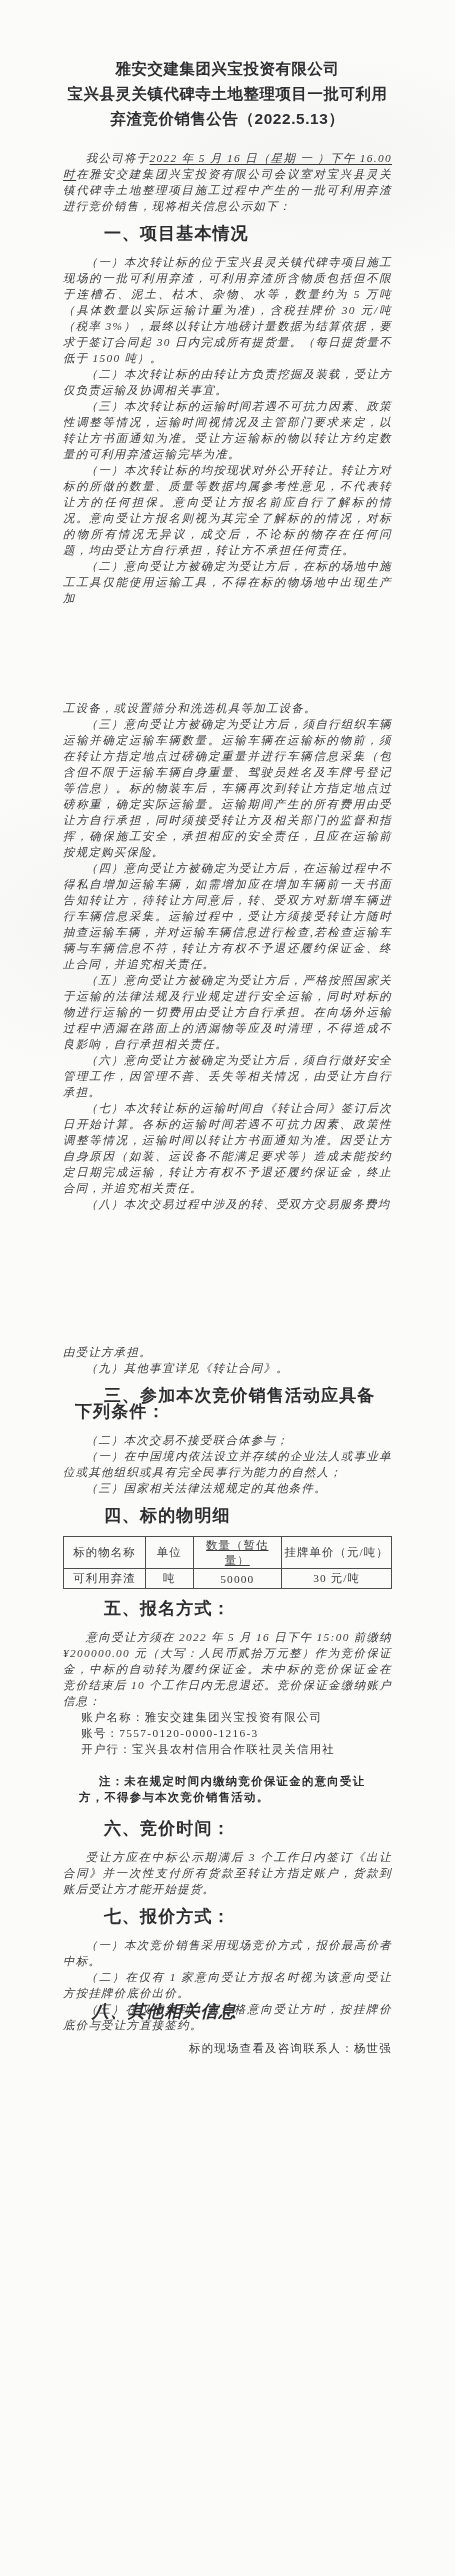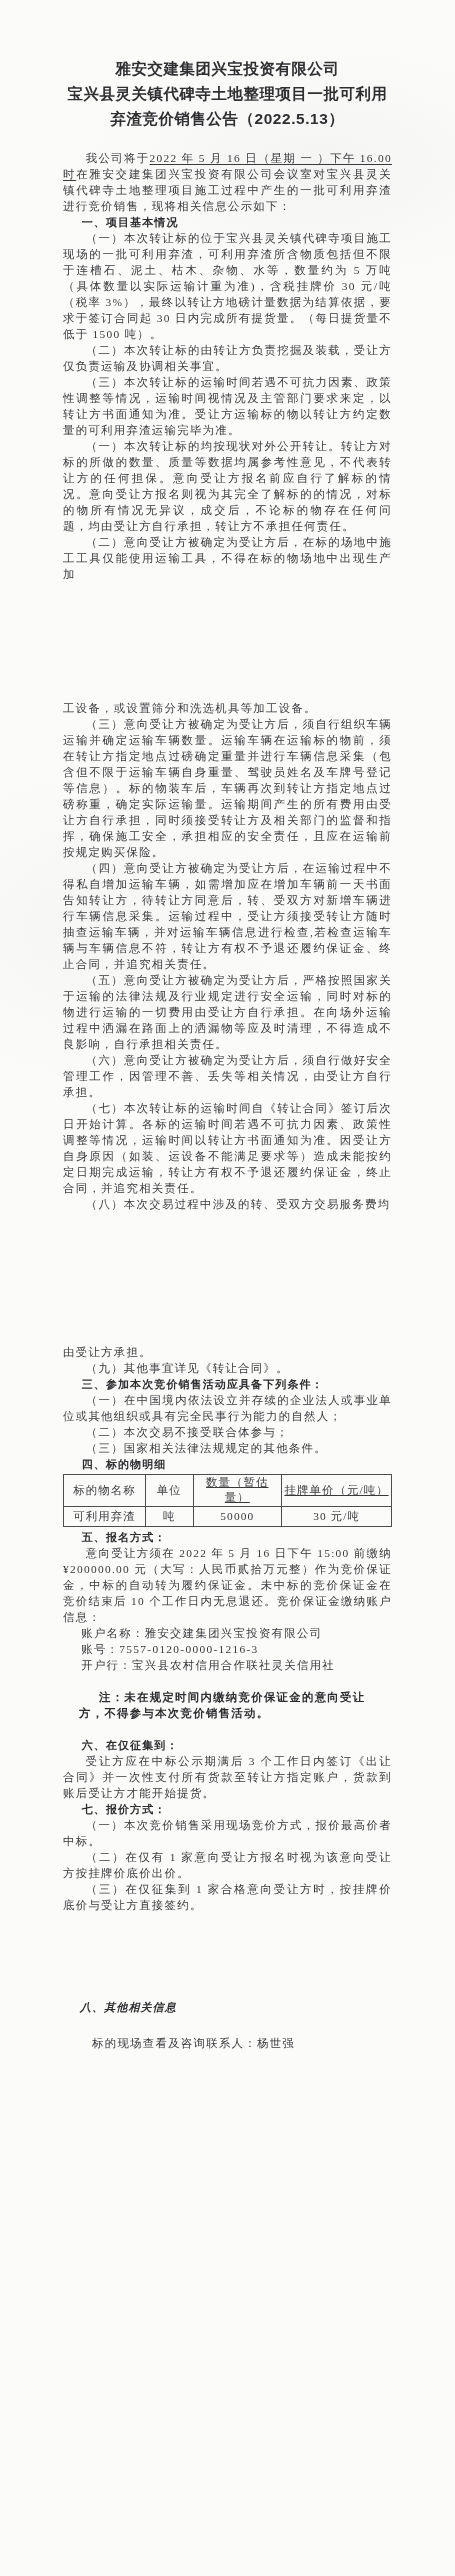--- a/index.html
+++ b/index.html
@@ -28,49 +28,49 @@
   .title {
     margin: 0; text-align: center;
     font-family: "Liberation Sans", sans-serif;
     font-weight: 700; font-size: 15.4px; line-height: 25px;
     letter-spacing: 0.6px; color: #2f2f32;
   }
   .intro-gap { height: 19.4px; }
 
   p.body, p.cont {
     margin: 0; font-size: 11.4px; line-height: 16px;
-    letter-spacing: 1.3px; text-align: justify; color: #3a3a3d;
+    letter-spacing: 1.3px; text-align: justify; color: #3a3a3d; font-style: italic;
   }
   p.body { text-indent: 2em; }
   p.cont { text-indent: 0; }
 
   h2.hd {
-    margin: 0; font-family: "Liberation Sans", sans-serif;
-    font-weight: 700; font-size: 11px; line-height: 16px;
+    margin: 12px; font-family: "Liberation Sans", sans-serif;
+    font-weight: 700; font-size: 17px; line-height: 16px;
     letter-spacing: 1.1px; text-indent: 1.7em; color: #2e2e31;
   }
   u { text-decoration: underline; text-underline-offset: 2.3px; text-decoration-thickness: 0.9px; }
 
   p.acct { margin: 0; font-size: 11.4px; line-height: 16px; letter-spacing: 1.3px; text-indent: 1.6em; }
   p.note { margin: 16px; font-size: 11.4px; line-height: 16px; letter-spacing: 1.3px; text-indent: 1.75em;
            font-weight: 700; font-family: "Liberation Sans", sans-serif; color: #2e2e31; }
 
   table.lot {
     width: 100%; border-collapse: collapse; margin: 1.7px 0 2.3px 0;
     font-size: 11.4px; color: #3a3a3d;
   }
   table.lot td {
     border: 1.1px solid #4d4d50; text-align: center;
     height: 17.7px; padding: 0.6px 1.1px; letter-spacing: 1.1px;
   }
-  .col1 { width: 25%; } .col2 { width: 14.5%; } .col3 { width: 27%; text-decoration: underline; } .col4 { width: 33.5%; text-decoration: underline; }
+  .col1 { width: 25%; } .col2 { width: 14.5%; } .col3 { width: 27%; text-decoration: underline; } .col4 { width: 33.5%; }
 
   .p4-block { margin-left: 17px; margin-top: 6.8px; }
   .p4-block h2.hd { text-indent: 0; line-height: 24px; font-style: italic; }
-  .p4-block p { margin: 12px; font-size: 11.4px; line-height: 24px; letter-spacing: 1.3px; text-indent: 0; }
+  .p4-block p { margin: 0; font-size: 11.4px; line-height: 24px; letter-spacing: 1.3px; text-indent: 0; text-align: right; }
 
   .sign-company {
     position: absolute; right: 90px; top: 239px;
     font-size: 11.7px; letter-spacing: 1.4px; color: #3a3a3d; z-index: 1;
   }
   .sign-date {
     position: absolute; right: 123px; top: 266px;
     font-size: 13px; letter-spacing: 1.4px; color: #3a3a3d; z-index: 1;
   }
   .stamp {
@@ -108,22 +108,22 @@
     <p class="body">（六）意向受让方被确定为受让方后，须自行做好安全管理工作，因管理不善、丢失等相关情况，由受让方自行承担。</p>
     <p class="body">（七）本次转让标的运输时间自《转让合同》签订后次日开始计算。各标的运输时间若遇不可抗力因素、政策性调整等情况，运输时间以转让方书面通知为准。因受让方自身原因（如装、运设备不能满足要求等）造成未能按约定日期完成运输，转让方有权不予退还履约保证金，终止合同，并追究相关责任。</p>
     <p class="body">（八）本次交易过程中涉及的转、受双方交易服务费均</p>
   </section>
 
   <section class="page page3">
     <p class="cont">由受让方承担。</p>
     <p class="body">（九）其他事宜详见《转让合同》。</p>
 
     <h2 class="hd">三、参加本次竞价销售活动应具备下列条件：</h2>
+    <p class="body">（二）本次交易不接受联合体参与；</p>
     <p class="body">（一）在中国境内依法设立并存续的企业法人或事业单位或其他组织或具有完全民事行为能力的自然人；</p>
-    <p class="body">（二）本次交易不接受联合体参与；</p>
     <p class="body">（三）国家相关法律法规规定的其他条件。</p>
 
     <h2 class="hd">四、标的物明细</h2>
     <table class="lot">
       <tbody>
         <tr>
           <td class="col1">标的物名称</td>
           <td class="col2">单位</td>
           <td class="col3">数量（暂估量）</td>
           <td class="col4">挂牌单价（元/吨）</td>
@@ -137,21 +137,21 @@
       </tbody>
     </table>
 
     <h2 class="hd">五、报名方式：</h2>
     <p class="body">意向受让方须在 2022 年 5 月 16 日下午 15:00 前缴纳 ¥200000.00 元（大写：人民币贰拾万元整）作为竞价保证金，中标的自动转为履约保证金。未中标的竞价保证金在竞价结束后 10 个工作日内无息退还。竞价保证金缴纳账户信息：</p>
     <p class="acct">账户名称：雅安交建集团兴宝投资有限公司</p>
     <p class="acct">账号：7557-0120-0000-1216-3</p>
     <p class="acct">开户行：宝兴县农村信用合作联社灵关信用社</p>
     <p class="note">注：未在规定时间内缴纳竞价保证金的意向受让方，不得参与本次竞价销售活动。</p>
 
-    <h2 class="hd">六、在仅征集到：</h2>
+    <h2 class="hd">六、竞价时间：</h2>
     <p class="body">受让方应在中标公示期满后 3 个工作日内签订《出让合同》并一次性支付所有货款至转让方指定账户，货款到账后受让方才能开始提货。</p>
 
     <h2 class="hd">七、报价方式：</h2>
     <p class="body">（一）本次竞价销售采用现场竞价方式，报价最高价者中标。</p>
     <p class="body">（二）在仅有 1 家意向受让方报名时视为该意向受让方按挂牌价底价出价。</p>
     <p class="body">（三）在仅征集到 1 家合格意向受让方时，按挂牌价底价与受让方直接签约。</p>
   </section>
 
   <section class="page page4">
     <div class="p4-block">

